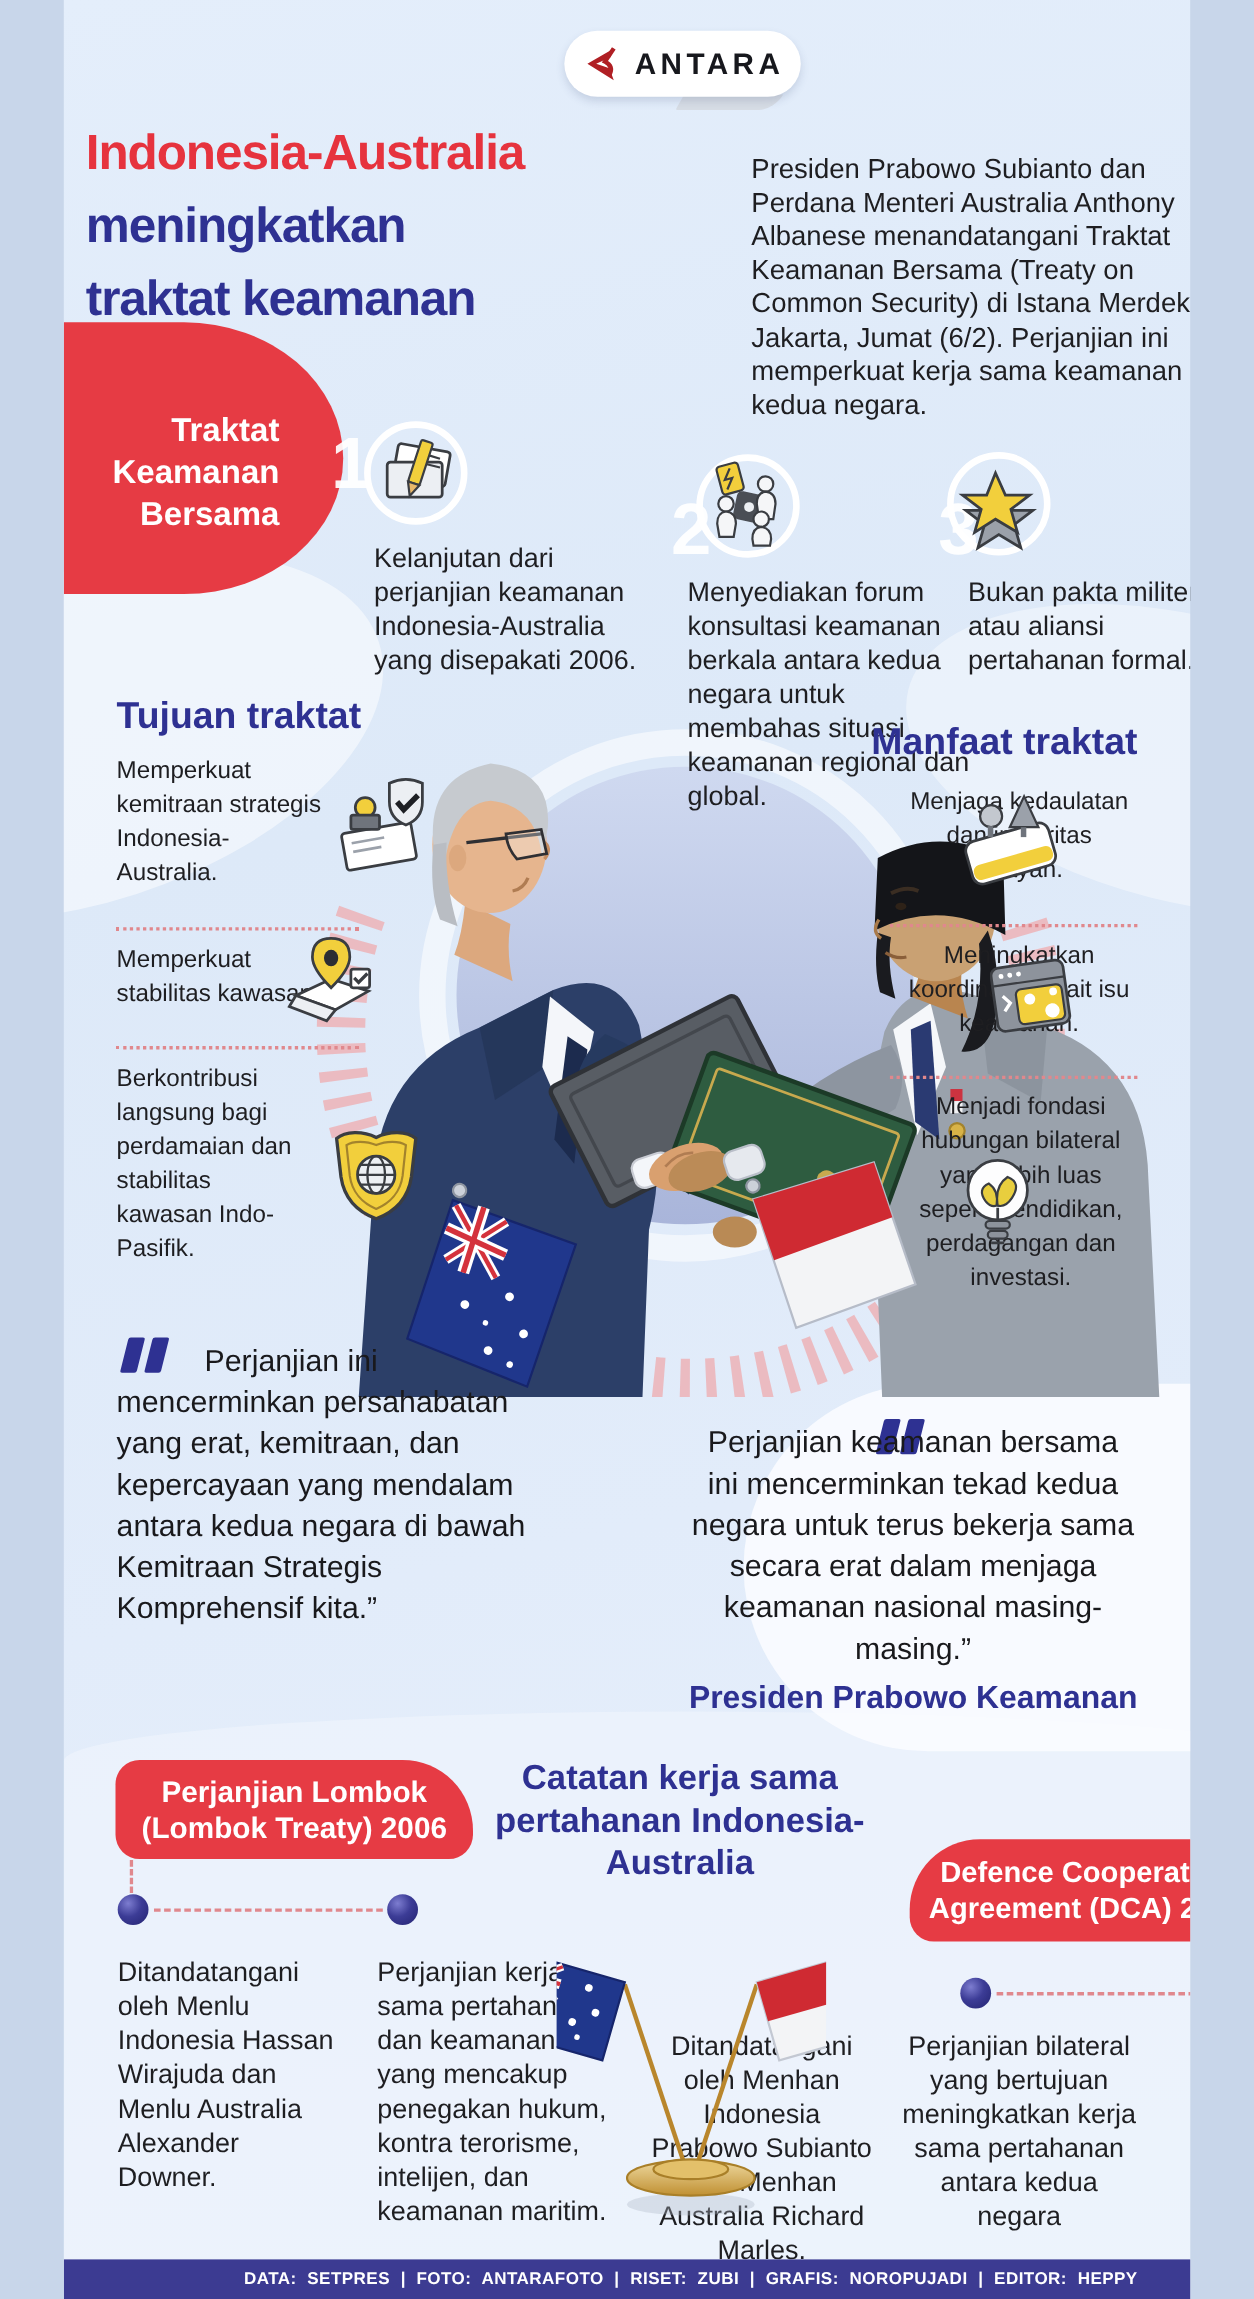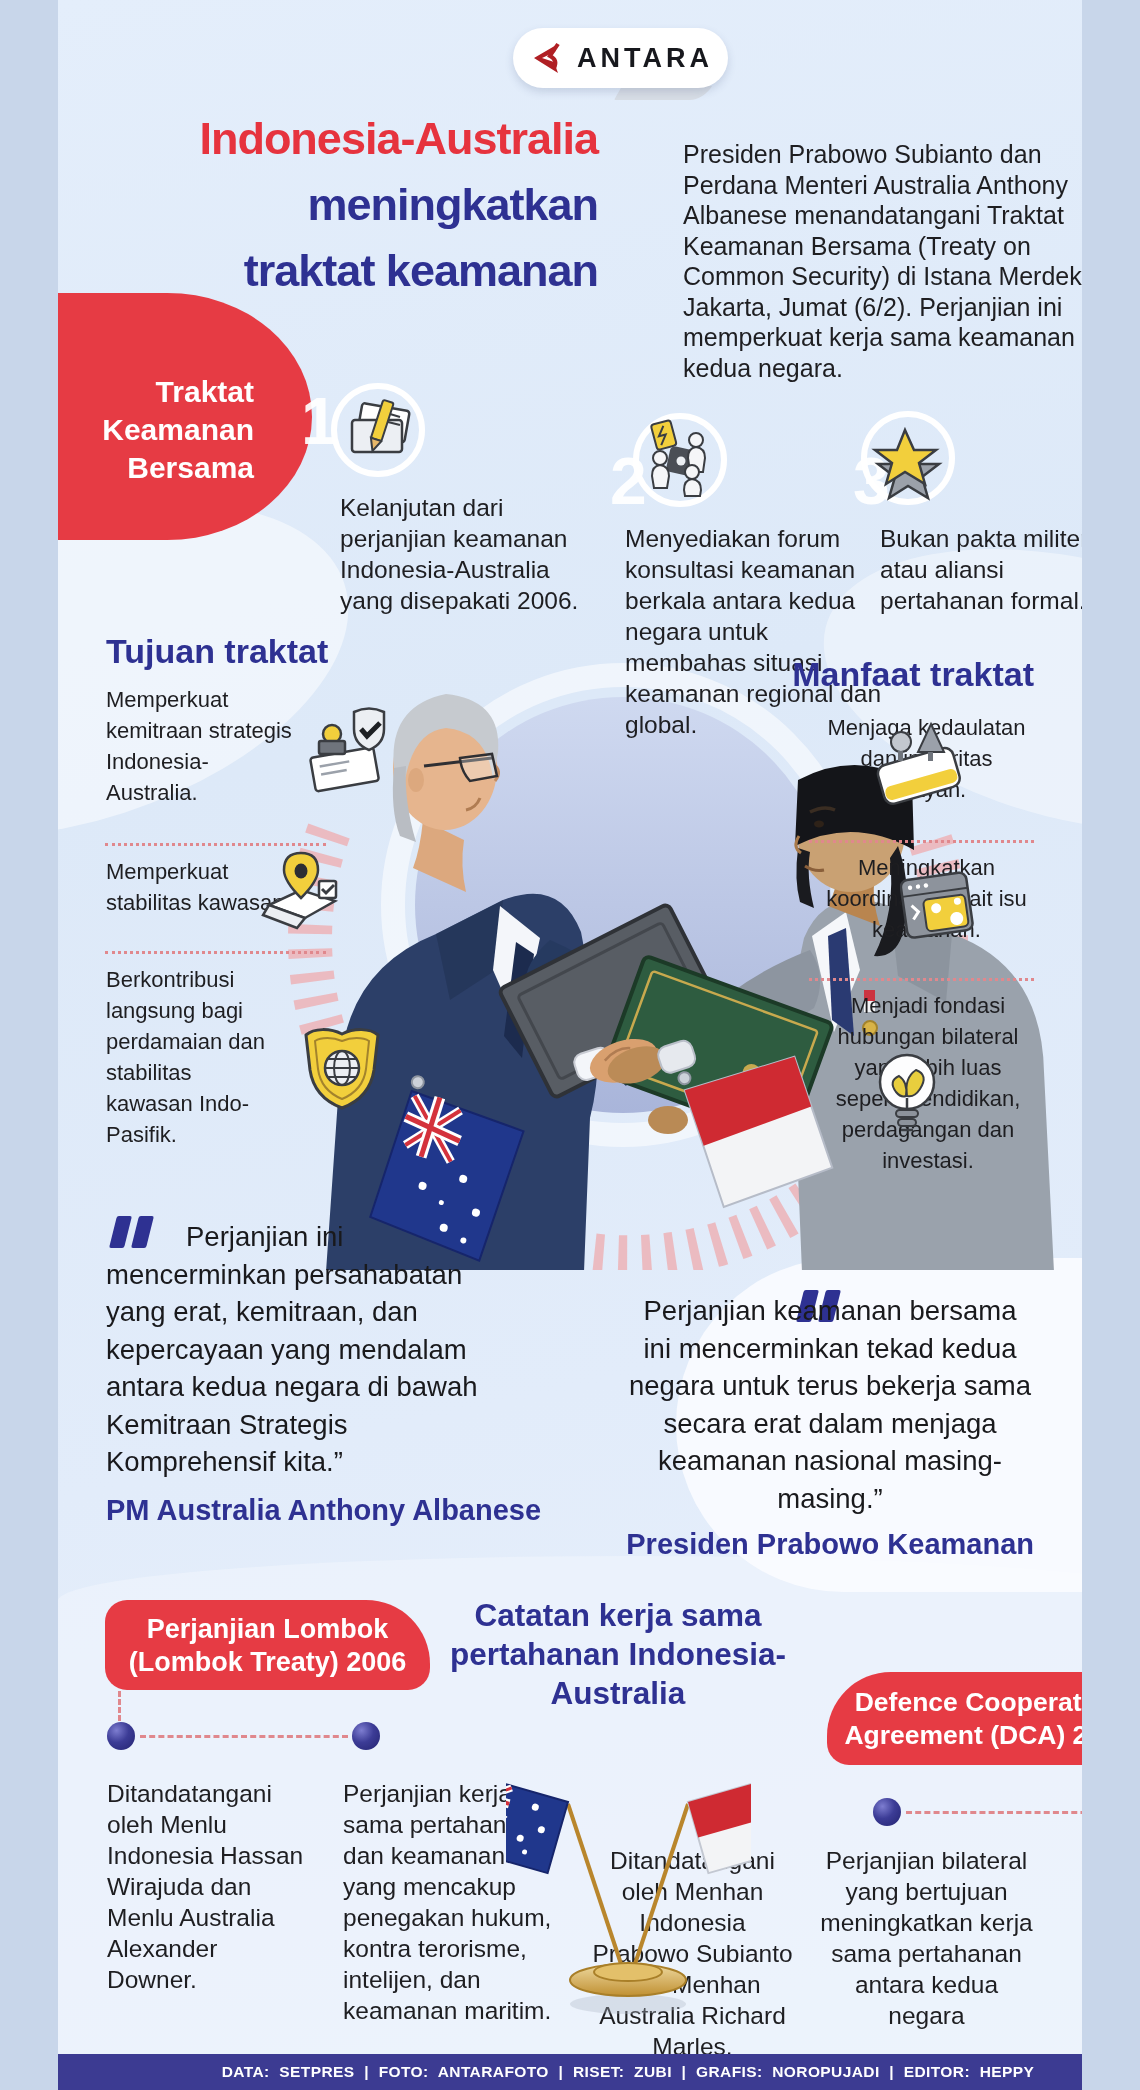--- a/index.html
+++ b/index.html
@@ -13,21 +13,21 @@
         background:#eef4fc;border-radius:100% 100% 0 0/90px 90px 0 0;}
   .quote-blob{position:absolute;left:618px;top:1258px;width:522px;height:334px;opacity:.88;
         background:#fbfcff;border-radius:175px 0 0 175px;}
   
   .logo-pill{position:absolute;left:455px;top:28px;width:215px;height:60px;background:#fff;
         border-radius:32px;box-shadow:0 4px 8px rgba(60,80,120,.18);display:flex;align-items:center;justify-content:center;gap:9px;}
   .logo-fold{position:absolute;left:560px;top:86px;width:90px;height:14px;background:#d7dde5;
         border-radius:0 0 60px 8px;transform:skewX(-30deg);}
   .logo-text{font-weight:bold;font-size:27px;letter-spacing:4px;color:#17181d;}
   
-  .title{position:absolute;left:20px;top:106px;width:520px;text-align:right;font-weight:bold;
+  .title{position:absolute;left:20px;top:106px;width:520px;text-align:left;font-weight:bold;
          font-size:45px;line-height:66px;letter-spacing:-1px;}
   .title .red{color:#e6333e;}
   .title .blue{color:#2e3192;}
   .intro{position:absolute;left:625px;top:114px;width:432px;font-size:25px;line-height:30.5px;}
   
   .treaty-badge{position:absolute;left:0;top:293px;width:254px;height:247px;background:#e63b44;
         border-radius:0 150px 150px 0/0 128px 128px 0;}
   .treaty-badge span{position:absolute;right:58px;top:80px;width:170px;text-align:right;color:#fff;
         font-weight:bold;font-size:30px;line-height:38px;}
   
@@ -310,21 +310,20 @@
     <rect x="26" y="64" width="22" height="7" rx="3.5" fill="#8d939c" stroke="#3a3d42" stroke-width="2"></rect>
     <rect x="28" y="73" width="18" height="7" rx="3.5" fill="#8d939c" stroke="#3a3d42" stroke-width="2"></rect>
     <path d="M31,84 h12" stroke="#3a3d42" stroke-width="2.5"></path>
   </svg>
 
   <div class="qmark" style="left:55px;top:1216px;">
       <i class="a"></i>
       <i class="b"></i>
     </div>
   <div class="quote" style="left:48px;top:1218px;width:388px;text-indent:80px;">Perjanjian ini mencerminkan persahabatan yang erat, kemitraan, dan kepercayaan yang mendalam antara kedua negara di bawah Kemitraan Strategis Komprehensif kita.”</div>
-  <div class="q-author" style="left:48px;top:1494px;">PM Australia Anthony Albanese</div>
 
   <div class="qmark" style="left:742px;top:1290px;">
       <i class="a"></i>
       <i class="b"></i>
     </div>
   <div class="quote right" style="right:48px;top:1292px;width:408px;">Perjanjian keamanan bersama ini mencerminkan tekad kedua negara untuk terus bekerja sama secara erat dalam menjaga keamanan nasional masing-masing.”</div>
   <div class="q-author right" style="right:48px;top:1528px;">Presiden Prabowo Keamanan</div>
 
   <div class="catatan">Catatan kerja sama pertahanan Indonesia-Australia</div>
 

